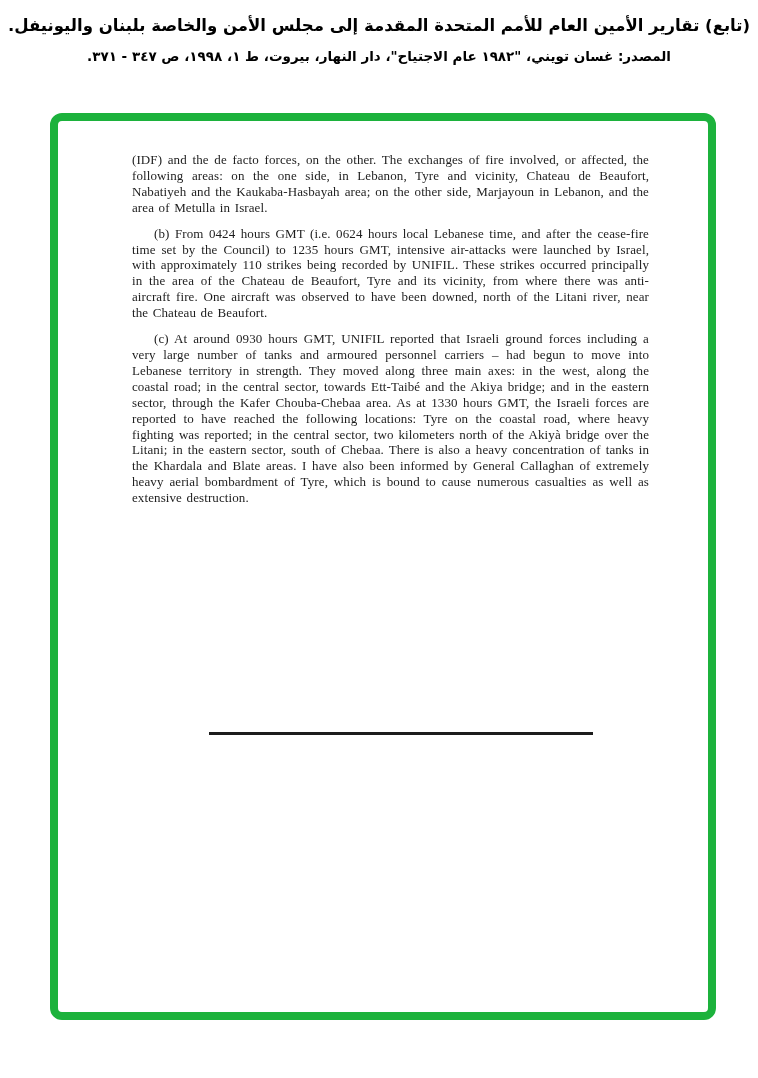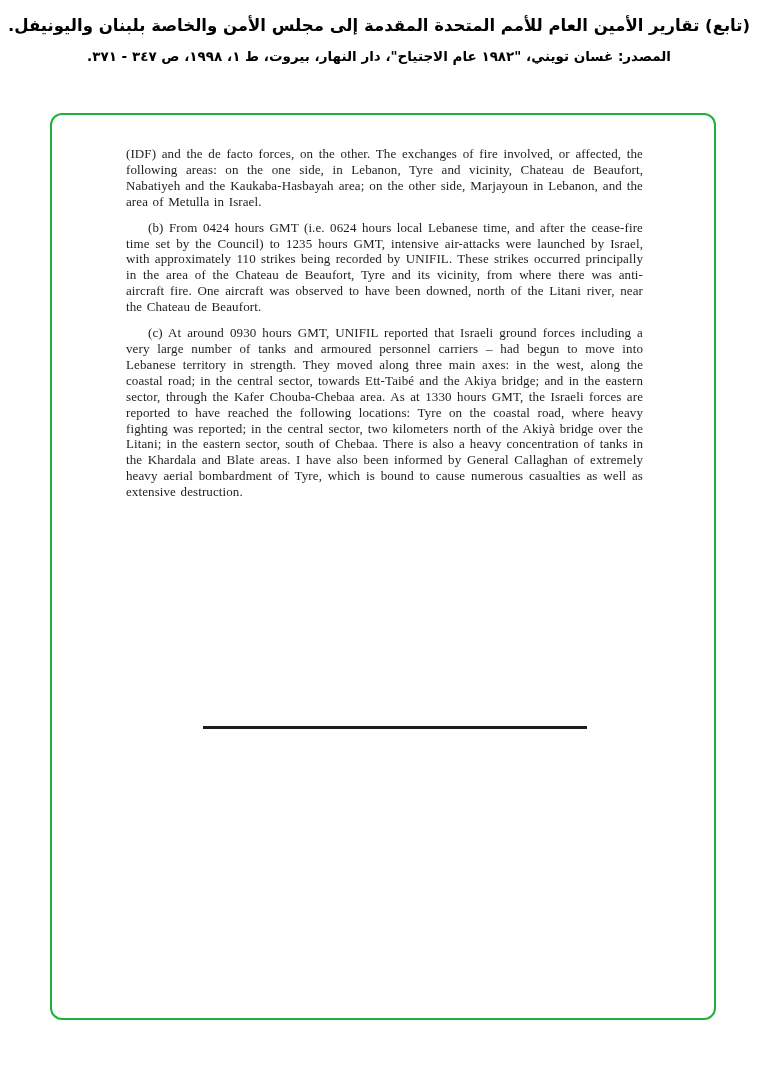--- a/index.html
+++ b/index.html
@@ -33,21 +33,21 @@
     font-size: 13.5px;
     line-height: 20px;
   }
   .green-box {
     position: absolute;
     left: 50px;
     top: 113px;
     width: 666px;
     height: 907px;
     box-sizing: border-box;
-    border: 2px solid #4c1d95;
+    border: 8px solid #4c1d95;
     border-radius: 12px;
     background: #ffffff;
   }
   .doc-text {
     position: absolute;
     left: 74px;
     top: 31px;
     width: 517px;
     font-size: 13px;
     line-height: 15.9px;

